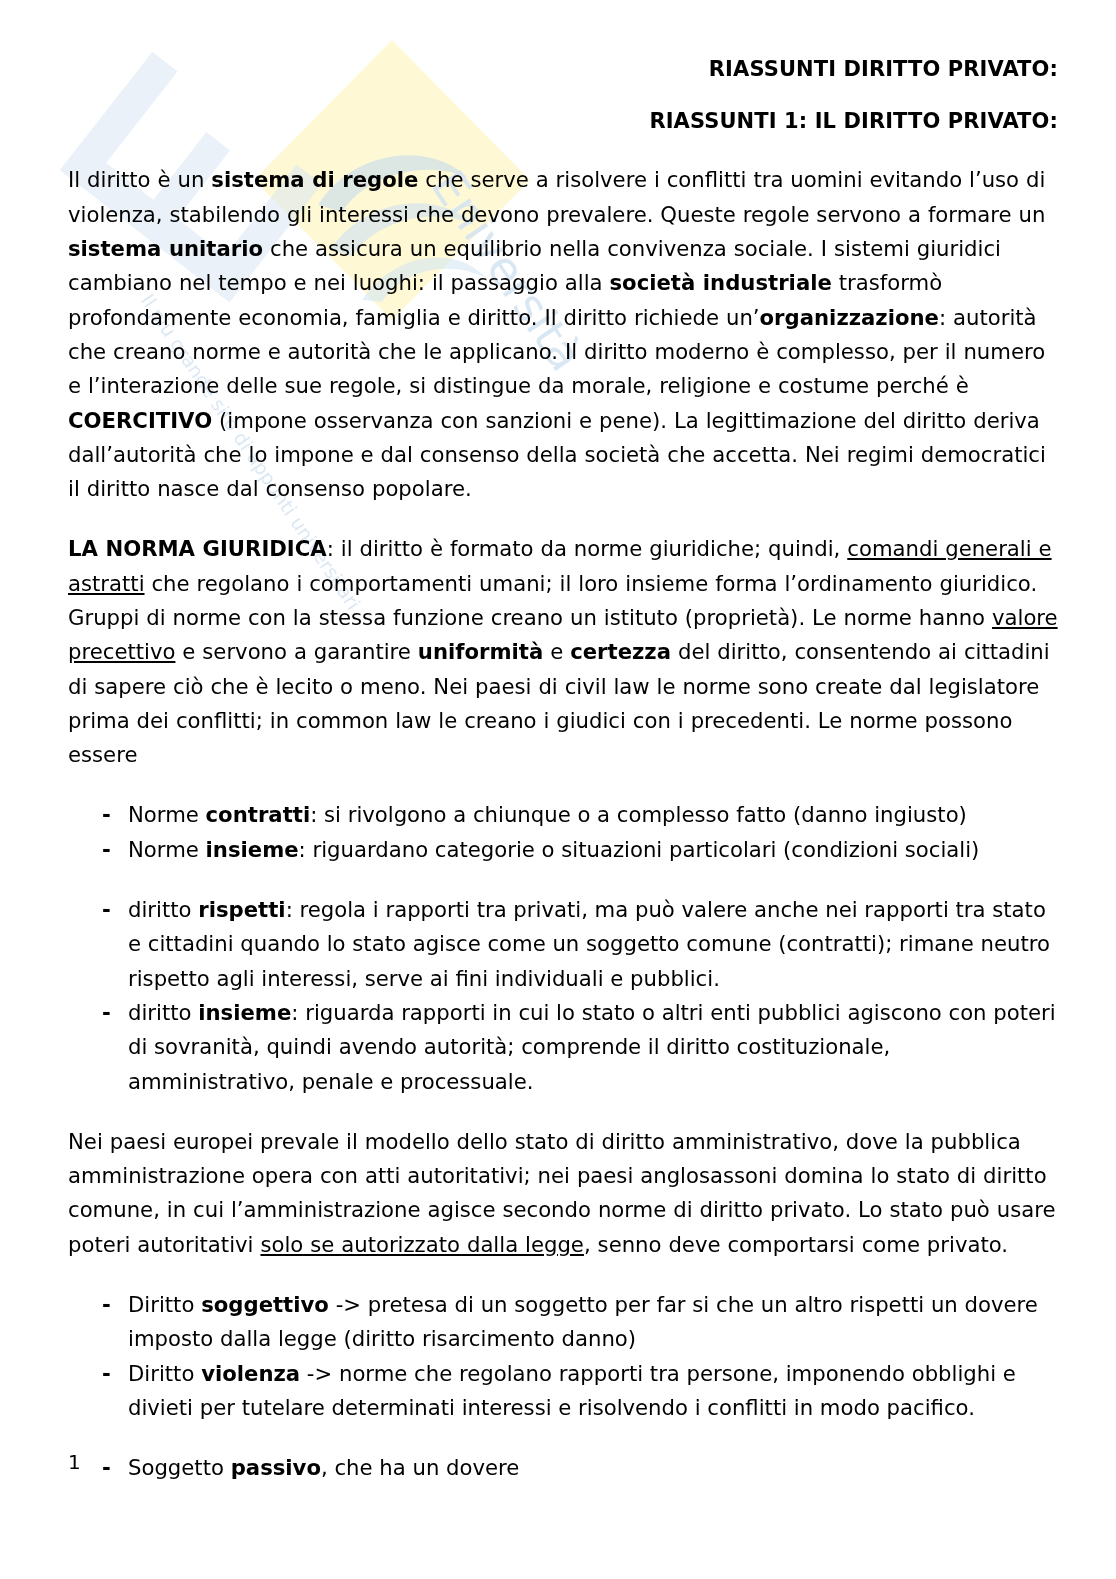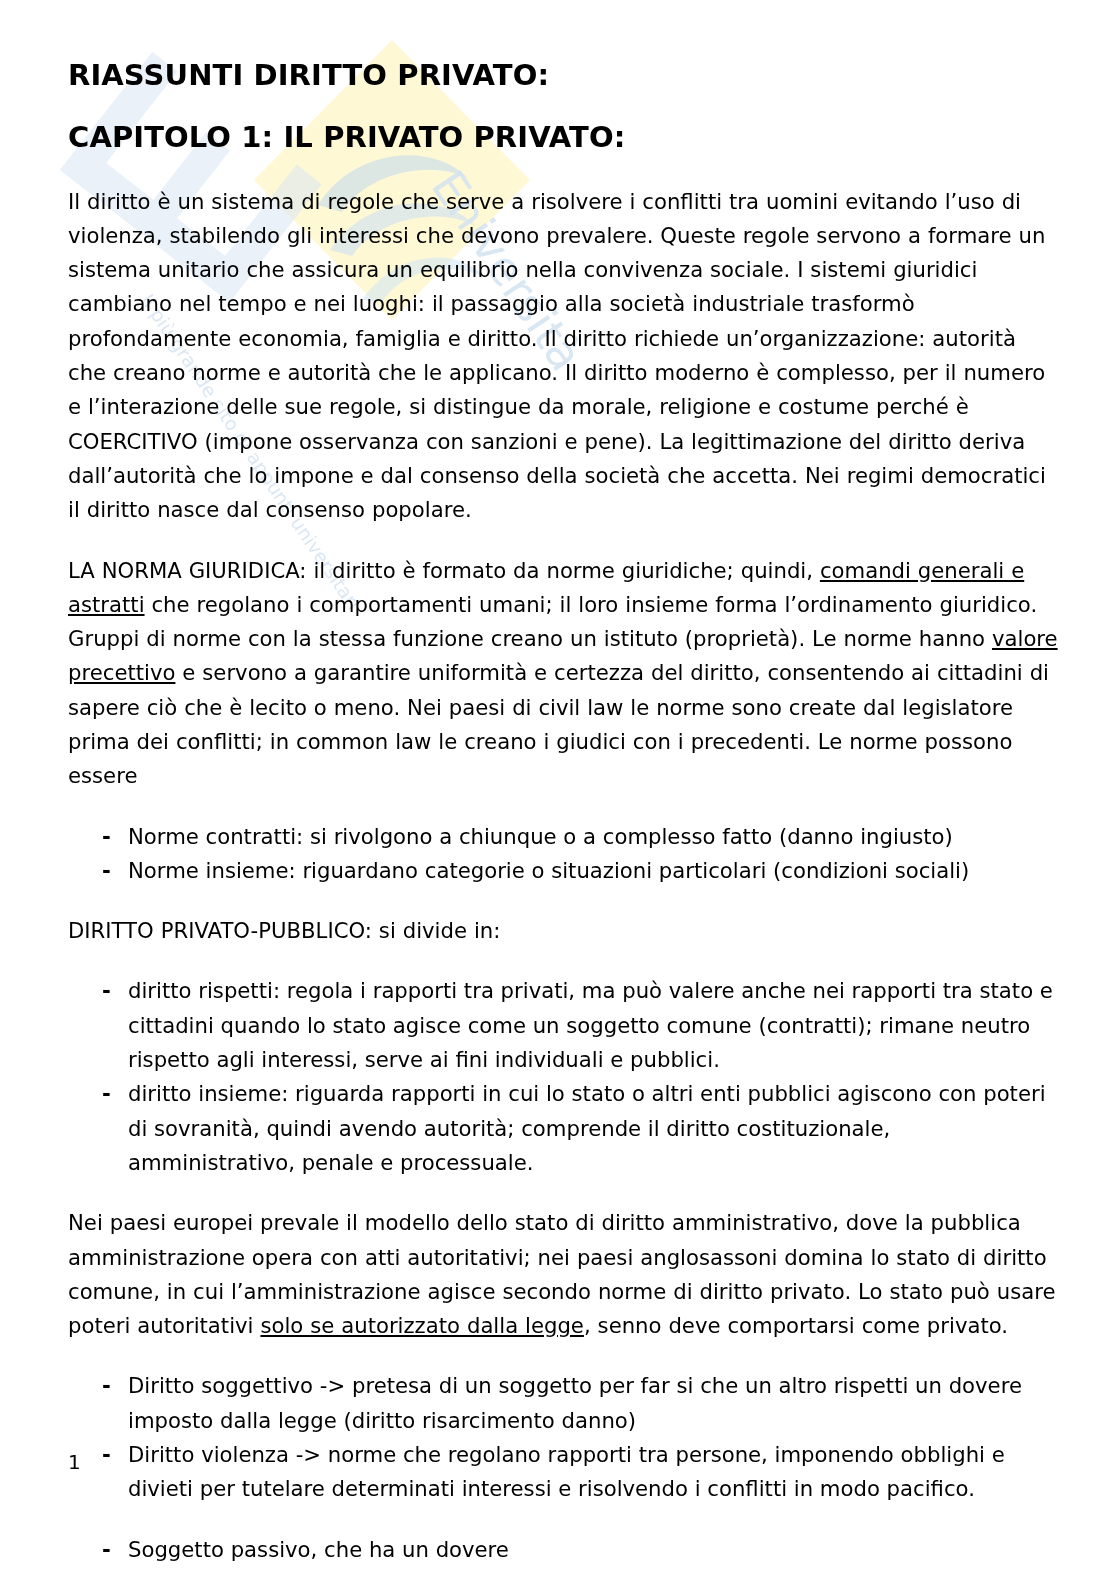--- a/index.html
+++ b/index.html
@@ -32,24 +32,25 @@
     position: relative;
     z-index: 2;
     padding: 56px 58px 0 68px;
     box-sizing: border-box;
     width: 1116px;
   }
 
   .doc-title,
   .chapter-title {
     font-weight: bold;
-    font-size: 29px;
+    font-size: 21px;
     line-height: 1.32;
     letter-spacing: 0.1px;
     margin: 0 0 24px 0;
+    text-align: right;
   }
   .chapter-title { margin-bottom: 28px; }
 
   p.body {
     font-size: 21.2px;
     line-height: 34.3px;
     margin: 0 0 26px 0;
     text-align: left;
     word-spacing: 0.2px;
   }
@@ -68,21 +69,21 @@
   }
   ul.dashlist li .dash {
     position: absolute;
     left: 34px;
     top: 0;
     font-weight: bold;
     font-size: 21.2px;
     line-height: 34.3px;
   }
 
-  b, strong { font-weight: normal; }
+  b, strong { font-weight: bold; }
   u { text-decoration: underline; text-underline-offset: 2px; }
 
   .pagenum {
     position: absolute;
     left: 68px;
     top: 1452px;
     font-size: 20px;
     line-height: 1;
     z-index: 2;
   }
@@ -113,32 +114,31 @@
   </g>
 
   <text x="430" y="185" fill="#d3e3f2" opacity="0.85" font-family="DejaVu Sans, sans-serif" font-size="46" transform="rotate(56 430 185)">Eniversità</text>
   <text x="140" y="300" fill="#d8e6f3" opacity="0.9" font-family="DejaVu Sans, sans-serif" font-size="19" transform="rotate(56 140 300)">Il più grande sito di appunti universitari</text>
 </svg>
 
 <div id="page">
 
   <h1 class="doc-title">RIASSUNTI DIRITTO PRIVATO:</h1>
 
-  <h2 class="chapter-title">CAPITOLO 1: IL PRIVATO PRIVATO:</h2>
+  <h2 class="chapter-title">RIASSUNTI 1: IL DIRITTO PRIVATO:</h2>
 
   <p class="body"><span>Il diritto è un </span><b>sistema di regole</b><span> che serve a risolvere i conflitti tra uomini evitando l’uso di violenza, stabilendo gli interessi che devono prevalere. Queste regole servono a formare un </span><b>sistema unitario</b><span> che assicura un equilibrio nella convivenza sociale. I sistemi giuridici cambiano nel tempo e nei luoghi: il passaggio alla </span><b>società industriale</b><span> trasformò profondamente economia, famiglia e diritto. Il diritto richiede un’</span><b>organizzazione</b><span>: autorità che creano norme e autorità che le applicano. Il diritto moderno è complesso, per il numero e l’interazione delle sue regole, si distingue da morale, religione e costume perché è </span><b>COERCITIVO</b><span> (impone osservanza con sanzioni e pene). La legittimazione del diritto deriva dall’autorità che lo impone e dal consenso della società che accetta. Nei regimi democratici il diritto nasce dal consenso popolare.</span></p>
 
   <p class="body"><b>LA NORMA GIURIDICA</b><span>: il diritto è formato da norme giuridiche; quindi, </span><u>comandi generali e astratti</u><span> che regolano i comportamenti umani; il loro insieme forma l’ordinamento giuridico. Gruppi di norme con la stessa funzione creano un istituto (proprietà). Le norme hanno </span><u>valore precettivo</u><span> e servono a garantire </span><b>uniformità</b><span> e </span><b>certezza</b><span> del diritto, consentendo ai cittadini di sapere ciò che è lecito o meno. Nei paesi di civil law le norme sono create dal legislatore prima dei conflitti; in common law le creano i giudici con i precedenti. Le norme possono essere</span></p>
 
   <ul class="dashlist">
     <li><span class="dash">-</span><span>Norme </span><b>contratti</b><span>: si rivolgono a chiunque o a complesso fatto (danno ingiusto)</span></li>
     <li><span class="dash">-</span><span>Norme </span><b>insieme</b><span>: riguardano categorie o situazioni particolari (condizioni sociali)</span></li>
   </ul>
 
-  <p class="body tight"><b>DIRITTO PRIVATO-PUBBLICO</b><span>: si divide in:</span></p>
 
   <ul class="dashlist">
     <li><span class="dash">-</span><span>diritto </span><b>rispetti</b><span>: regola i rapporti tra privati, ma può valere anche nei rapporti tra stato e cittadini quando lo stato agisce come un soggetto comune (contratti); rimane neutro rispetto agli interessi, serve ai fini individuali e pubblici.</span></li>
     <li><span class="dash">-</span><span>diritto </span><b>insieme</b><span>: riguarda rapporti in cui lo stato o altri enti pubblici agiscono con poteri di sovranità, quindi avendo autorità; comprende il diritto costituzionale, amministrativo, penale e processuale.</span></li>
   </ul>
 
   <p class="body"><span>Nei paesi europei prevale il modello dello stato di diritto amministrativo, dove la pubblica amministrazione opera con atti autoritativi; nei paesi anglosassoni domina lo stato di diritto comune, in cui l’amministrazione agisce secondo norme di diritto privato. Lo stato può usare poteri autoritativi </span><u>solo se autorizzato dalla legge</u><span>, senno deve comportarsi come privato.</span></p>
 
   <ul class="dashlist">
     <li><span class="dash">-</span><span>Diritto </span><b>soggettivo</b><span> -&gt; pretesa di un soggetto per far si che un altro rispetti un dovere imposto dalla legge (diritto risarcimento danno)</span></li>

